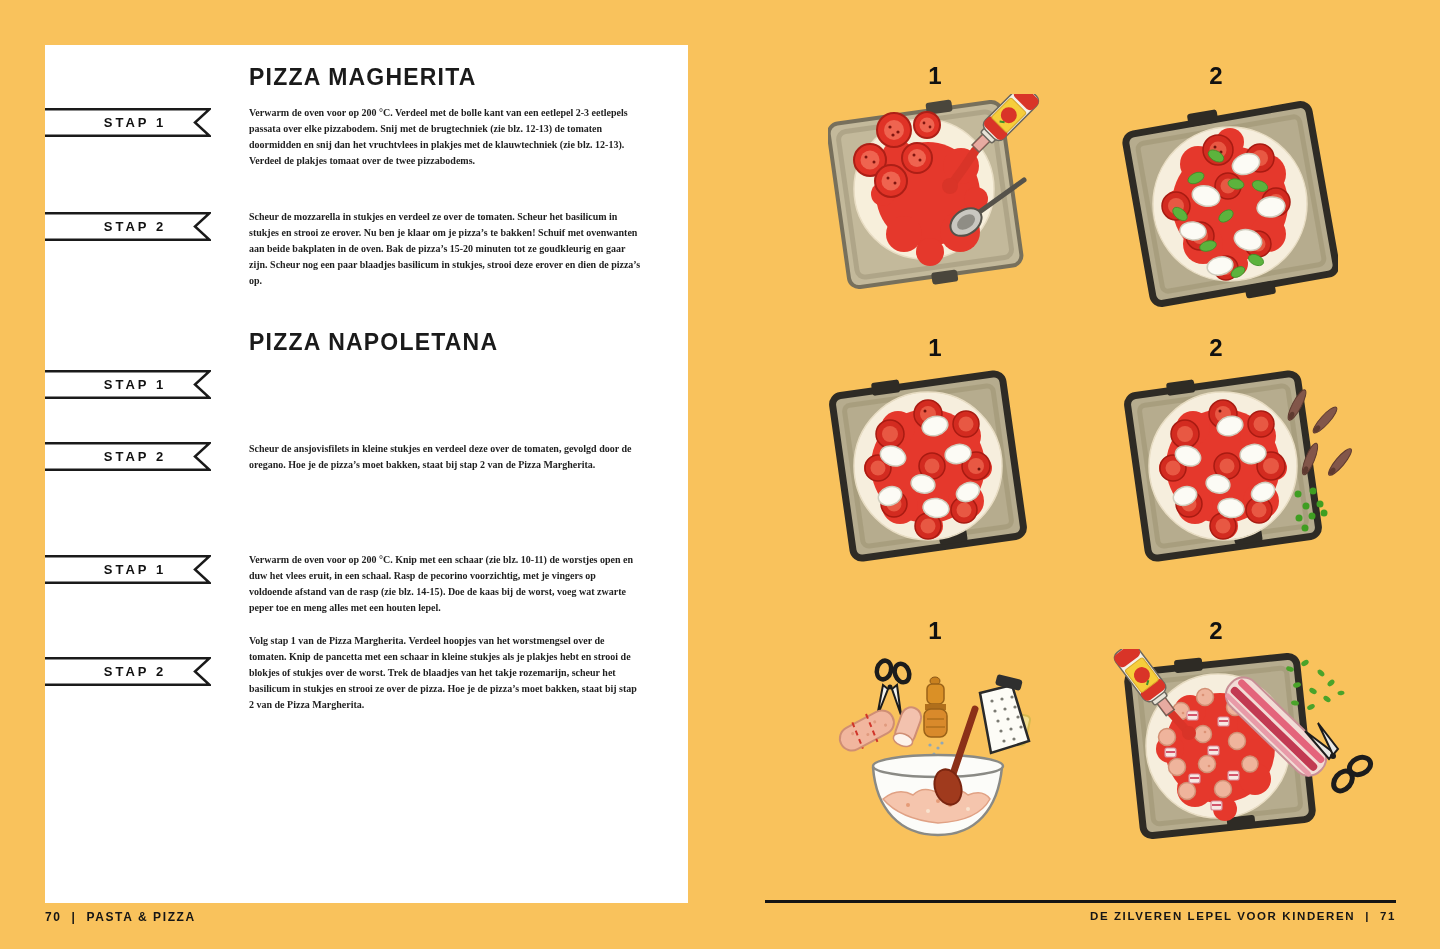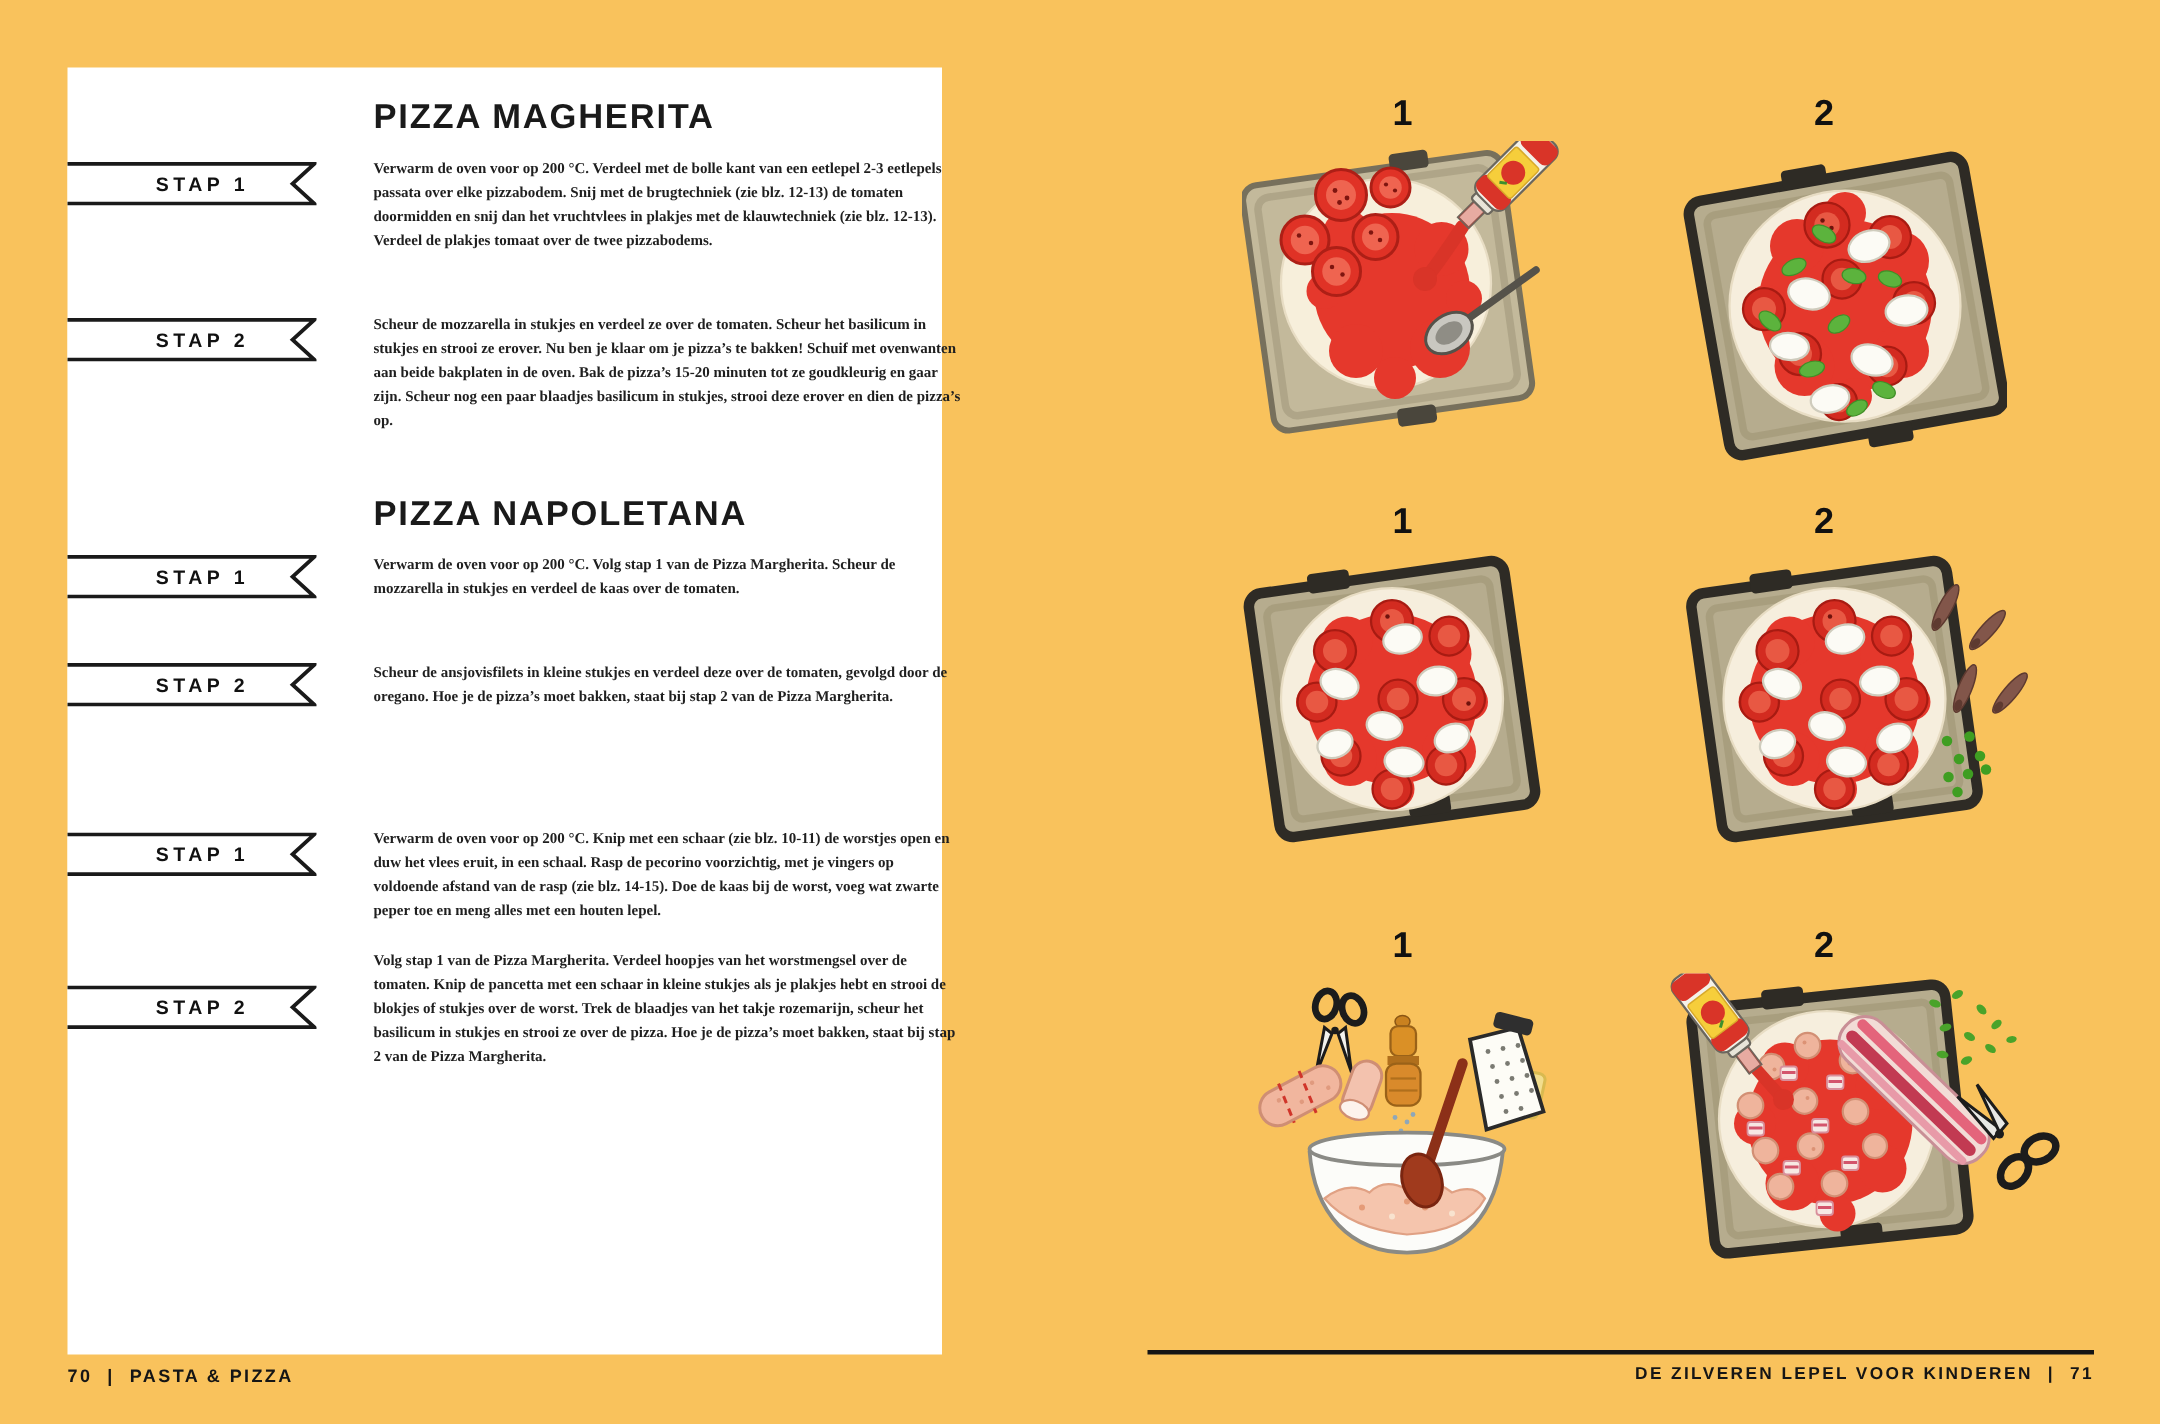--- a/index.html
+++ b/index.html
@@ -1,18 +1,18 @@
 <!DOCTYPE html>
 <html><head>
 <meta charset="utf-8">
 <style>
   *{margin:0;padding:0;box-sizing:border-box}
   html,body{width:1440px;height:949px}
   body{position:relative;background:#f9c25c;font-family:"Liberation Sans",sans-serif;overflow:hidden}
-  .panel{position:absolute;left:45px;top:45px;width:583px;height:858px;background:#ffffff}
+  .panel{position:absolute;left:45px;top:45px;width:643px;height:858px;background:#ffffff}
   .rtitle{position:absolute;left:204px;font-size:23px;font-weight:bold;letter-spacing:1.2px;color:#1a1a1a;white-space:nowrap;font-family:"Liberation Sans",sans-serif}
   .t1{top:19px}.t2{top:284px}.t3{top:465px}
   .body{position:absolute;left:204px;width:392px;font-family:"Liberation Serif",serif;font-weight:bold;font-size:10px;line-height:16px;color:#1f1f1f;text-align:left}
   .p1{top:60px}.p2{top:164px}.p3{top:324px}.p4{top:396px}.p5{top:507px}.p6{top:588px}
   .banner{position:absolute;left:0;width:166px;height:29px}
   .b1{top:63px}.b2{top:167px}.b3{top:325px}.b4{top:397px}.b5{top:510px}.b6{top:612px}
   .banner svg{position:absolute;left:0;top:0}
   .blabel{position:absolute;inset:0;display:flex;align-items:center;justify-content:center;font-size:13px;font-weight:bold;letter-spacing:3px;color:#111;padding-left:14px}
   .illus{position:absolute}
   .illus .num{position:absolute;top:0;left:0;width:230px;text-align:center;font-size:24px;font-weight:bold;color:#111}
@@ -51,21 +51,20 @@
     <p class="body p2">Scheur de mozzarella in stukjes en verdeel ze over de tomaten. Scheur het basilicum in stukjes en strooi ze erover. Nu ben je klaar om je pizza’s te bakken! Schuif met ovenwanten aan beide bakplaten in de oven. Bak de pizza’s 15-20 minuten tot ze goudkleurig en gaar zijn. Scheur nog een paar blaadjes basilicum in stukjes, strooi deze erover en dien de pizza’s op.</p>
 
     <h1 class="rtitle t2">PIZZA NAPOLETANA</h1>
 
     <div class="banner b3">
       <svg width="166" height="29" viewBox="0 0 166 29">
         <polygon points="-5,1.25 164.5,1.25 150,14.5 164.5,27.75 -5,27.75" fill="#ffffff" stroke="#1a1a1a" stroke-width="2.5"></polygon>
       </svg>
       <span class="blabel">STAP 1</span>
     </div>
-    <p class="body p3">Verwarm de oven voor op 200 °C. Volg stap 1 van de Pizza Margherita. Scheur de mozzarella in stukjes en verdeel de kaas over de tomaten.</p>
 
     <div class="banner b4">
       <svg width="166" height="29" viewBox="0 0 166 29">
         <polygon points="-5,1.25 164.5,1.25 150,14.5 164.5,27.75 -5,27.75" fill="#ffffff" stroke="#1a1a1a" stroke-width="2.5"></polygon>
       </svg>
       <span class="blabel">STAP 2</span>
     </div>
     <p class="body p4">Scheur de ansjovisfilets in kleine stukjes en verdeel deze over de tomaten, gevolgd door de oregano. Hoe je de pizza’s moet bakken, staat bij stap 2 van de Pizza Margherita.</p>
 
 

